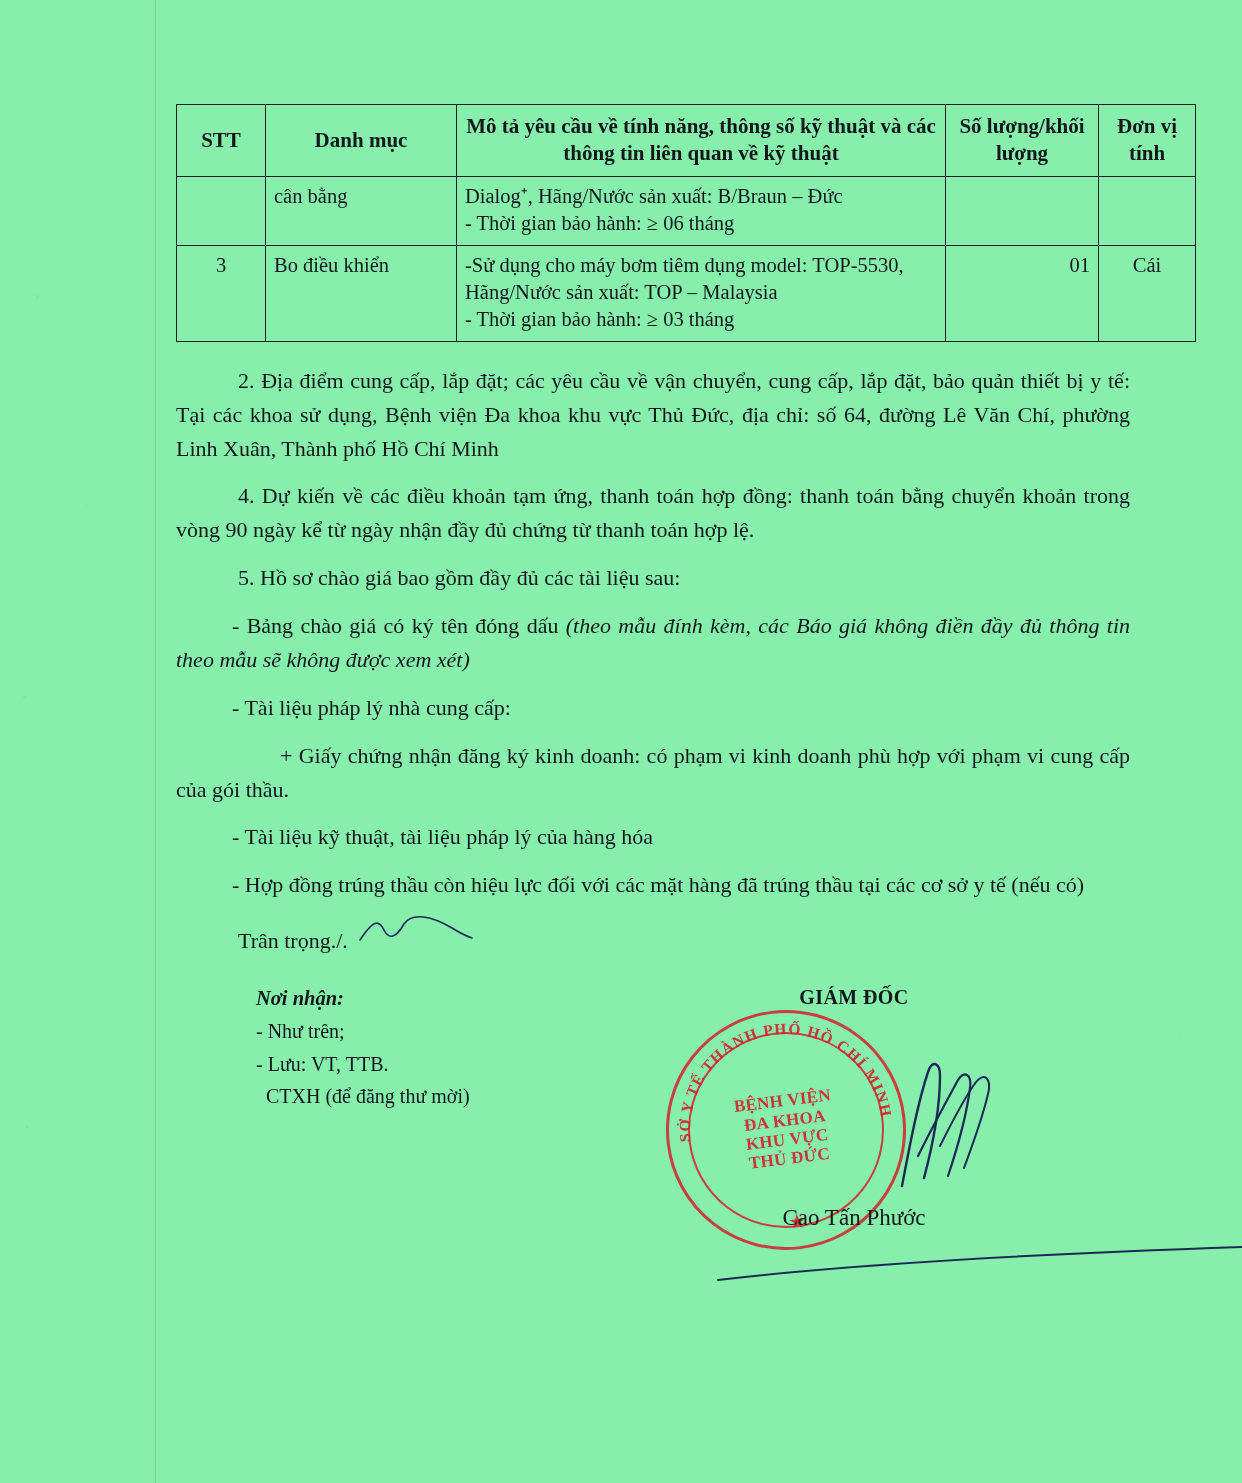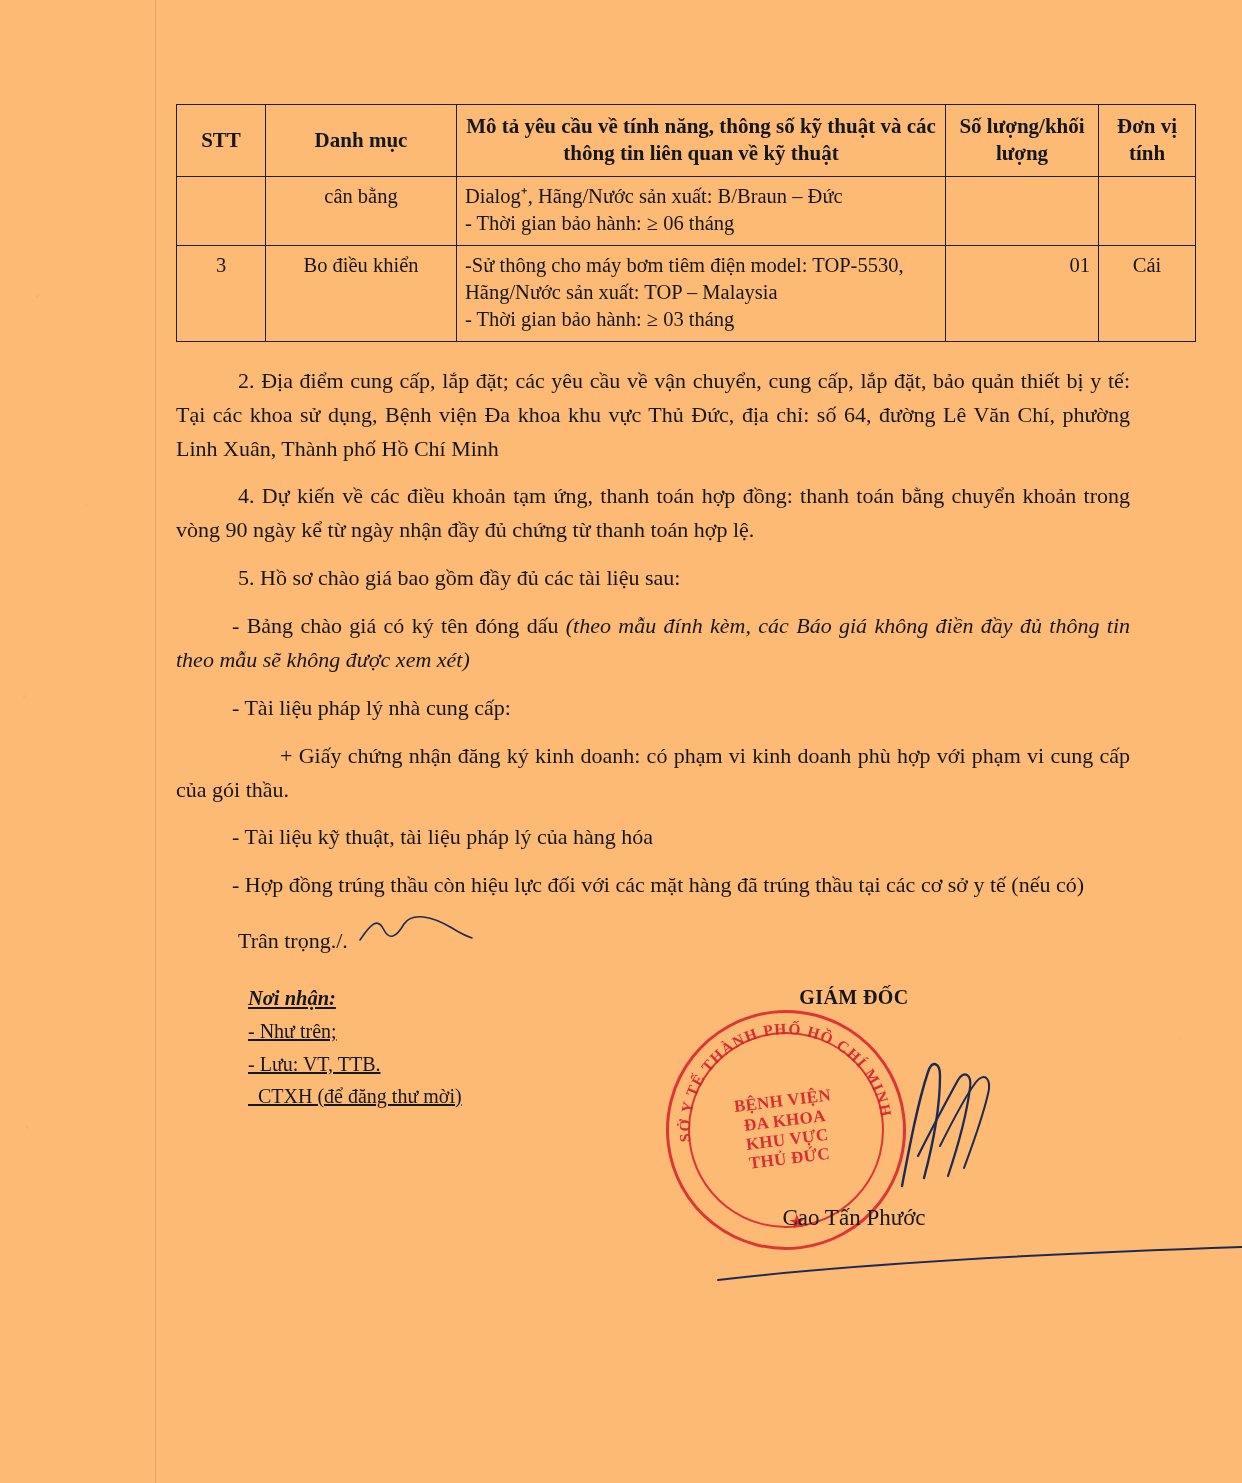--- a/index.html
+++ b/index.html
@@ -13,21 +13,21 @@
     position: relative;
     font-family: "Liberation Serif", serif;
     color: #14171c;
     overflow: hidden;
   }
 
   
   .page {
     position: absolute;
     inset: 0;
-    background: #fdba74;
+    background: #86efac;
   }
 
   .scan-noise {
     position: absolute;
     inset: 0;
     pointer-events: none;
     background:
       radial-gradient(circle at 3% 20%, rgba(0,0,0,0.035) 0 1.5px, transparent 2px),
       radial-gradient(circle at 2% 47%, rgba(0,0,0,0.03) 0 1.5px, transparent 2px),
       radial-gradient(circle at 2.2% 76%, rgba(0,0,0,0.03) 0 1.5px, transparent 2px),
@@ -71,21 +71,21 @@
     vertical-align: middle;
     font-size: 21px;
     line-height: 1.3;
     padding: 8px 6px;
   }
   .col-stt   { width: 76px; }
   .col-name  { width: 178px; }
   .col-desc  { width: 476px; }
   .col-qty   { width: 140px; }
   .col-unit  { width: 84px; }
-  .cell-name { text-align: center; padding-left: 12px; }
+  .cell-name { text-align: left; padding-left: 12px; }
   .desc-line { display: block; }
   .desc-line + .desc-line { margin-top: 0; }
   .qty-cell { text-align: right; vertical-align: top; padding-top: 14px; }
   .unit-cell { text-align: center; vertical-align: top; padding-top: 14px; }
   .row-num { text-align: center; vertical-align: top; padding-top: 14px; font-size: 21px;}
   .row-name-mid { vertical-align: top; padding-top: 14px; }
 
   
   .body-text {
     margin-top: 22px;
@@ -123,25 +123,24 @@
   }
 
   
   .sig-block {
     margin-top: 28px;
     position: relative;
     height: 300px;
   }
   .recipients {
     position: absolute;
-    left: 72px;
+    left: 80px;
     top: 0;
     font-size: 20px;
     line-height: 1.62;
-    text-decoration: underline;
   }
   .recipients .title {
     font-weight: bold;
     font-style: italic;
     font-size: 20.5px;
   }
   .recipients .ln { display: block; white-space: pre; }
 
   .director {
     position: absolute;
@@ -258,21 +257,21 @@
             <span class="desc-line">Dialog⁺, Hãng/Nước sản xuất: B/Braun – Đức</span>
             <span class="desc-line">- Thời gian bảo hành: ≥ 06 tháng</span>
           </td>
           <td class="qty-cell"></td>
           <td class="unit-cell"></td>
         </tr>
         <tr>
           <td class="row-num">3</td>
           <td class="cell-name row-name-mid">Bo điều khiển</td>
           <td>
-            <span class="desc-line">-Sử thông cho máy bơm tiêm điện model: TOP-5530, Hãng/Nước sản xuất: TOP – Malaysia</span>
+            <span class="desc-line">-Sử dụng cho máy bơm tiêm dụng model: TOP-5530, Hãng/Nước sản xuất: TOP – Malaysia</span>
             <span class="desc-line">- Thời gian bảo hành: ≥ 03 tháng</span>
           </td>
           <td class="qty-cell">01</td>
           <td class="unit-cell">Cái</td>
         </tr>
       </tbody>
     </table>
 
     <div class="body-text">
       <p class="para">2. Địa điểm cung cấp, lắp đặt; các yêu cầu về vận chuyển, cung cấp, lắp đặt, bảo quản thiết bị y tế: Tại các khoa sử dụng, Bệnh viện Đa khoa khu vực Thủ Đức, địa chỉ: số 64, đường Lê Văn Chí, phường Linh Xuân, Thành phố Hồ Chí Minh</p>

